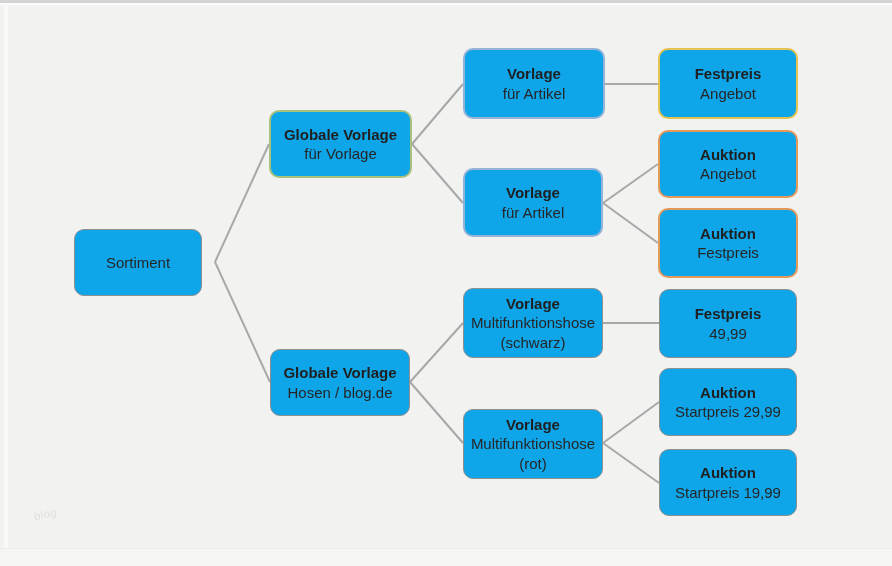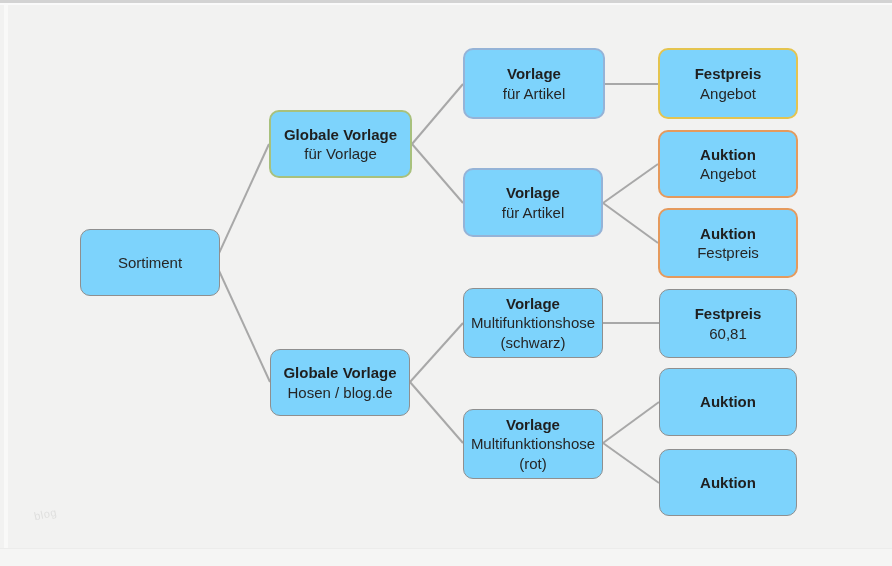--- a/index.html
+++ b/index.html
@@ -30,21 +30,21 @@
     position:absolute;left:0;top:548px;width:892px;height:18px;
     background:#f5f5f4;
     border-top:1px solid #ececeb;
   }
   svg.connectors{
     position:absolute;left:0;top:0;width:892px;height:566px;
   }
   .node{
     position:absolute;
     box-sizing:border-box;
-    background:#7dd3fc;
+    background:#0ea5e9;
     border-radius:10px;
     display:flex;
     flex-direction:column;
     align-items:center;
     justify-content:center;
     text-align:center;
     color:#262626;
     font-size:15px;
     line-height:1.3;
     padding:2px 4px;
@@ -84,21 +84,21 @@
       <line x1="603" y1="203" x2="658" y2="164"></line>
       <line x1="603" y1="203" x2="658" y2="243"></line>
       <line x1="410" y1="382" x2="463" y2="323"></line>
       <line x1="410" y1="382" x2="463" y2="443"></line>
       <line x1="603" y1="323" x2="659" y2="323"></line>
       <line x1="603" y1="443" x2="659" y2="402"></line>
       <line x1="603" y1="443" x2="659" y2="483"></line>
     </g>
   </svg>
 
-  <div class="node b-gray" style="left:80px;top:229px;width:140px;height:67px">
+  <div class="node b-gray" style="left:74px;top:229px;width:128px;height:67px">
     <div>Sortiment</div>
   </div>
 
   <div class="node b-green" style="left:269px;top:110px;width:143px;height:68px">
     <div class="l-bold">Globale Vorlage</div>
     <div>für Vorlage</div>
   </div>
 
   <div class="node b-gray" style="left:270px;top:349px;width:140px;height:67px">
     <div class="l-bold">Globale Vorlage</div>
@@ -137,26 +137,28 @@
     <div>Angebot</div>
   </div>
 
   <div class="node b-orange" style="left:658px;top:208px;width:140px;height:70px">
     <div class="l-bold">Auktion</div>
     <div>Festpreis</div>
   </div>
 
   <div class="node b-gray" style="left:659px;top:289px;width:138px;height:69px">
     <div class="l-bold">Festpreis</div>
-    <div>60,81</div>
+    <div>49,99</div>
   </div>
 
   <div class="node b-gray" style="left:659px;top:368px;width:138px;height:68px">
     <div class="l-bold">Auktion</div>
+    <div>Startpreis 29,99</div>
   </div>
 
   <div class="node b-gray" style="left:659px;top:449px;width:138px;height:67px">
     <div class="l-bold">Auktion</div>
+    <div>Startpreis 19,99</div>
   </div>
 
   <div class="watermark">blog</div>
 
 </div>
 
 </body></html>

